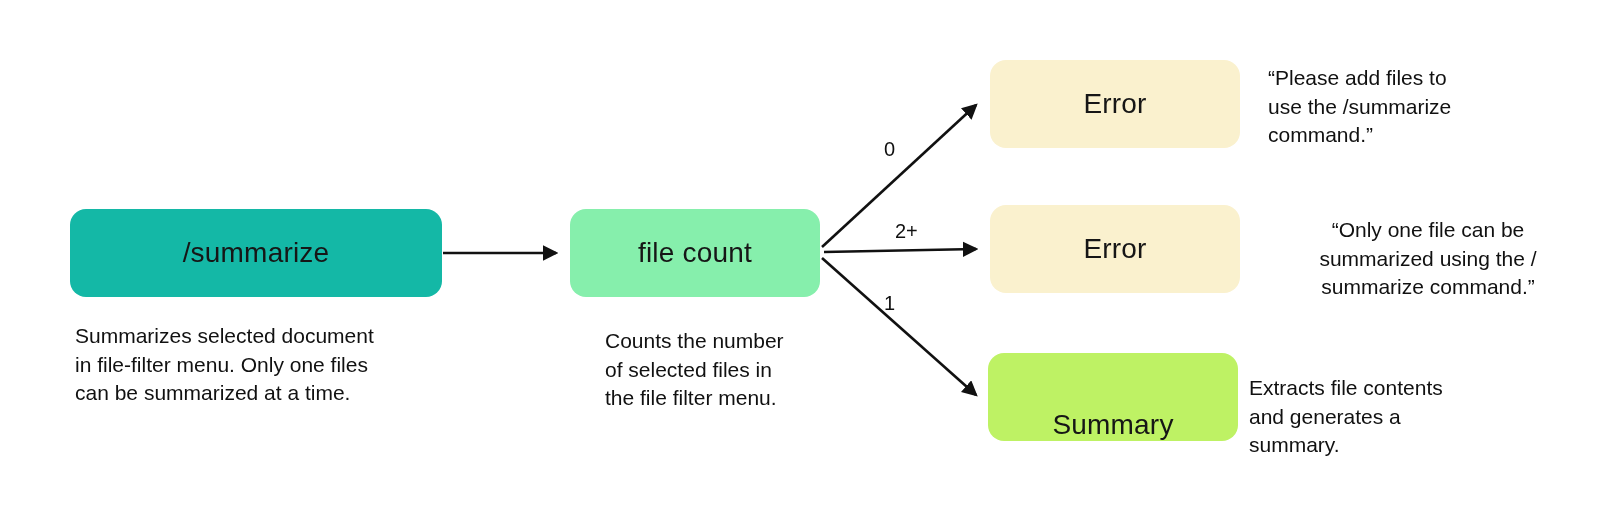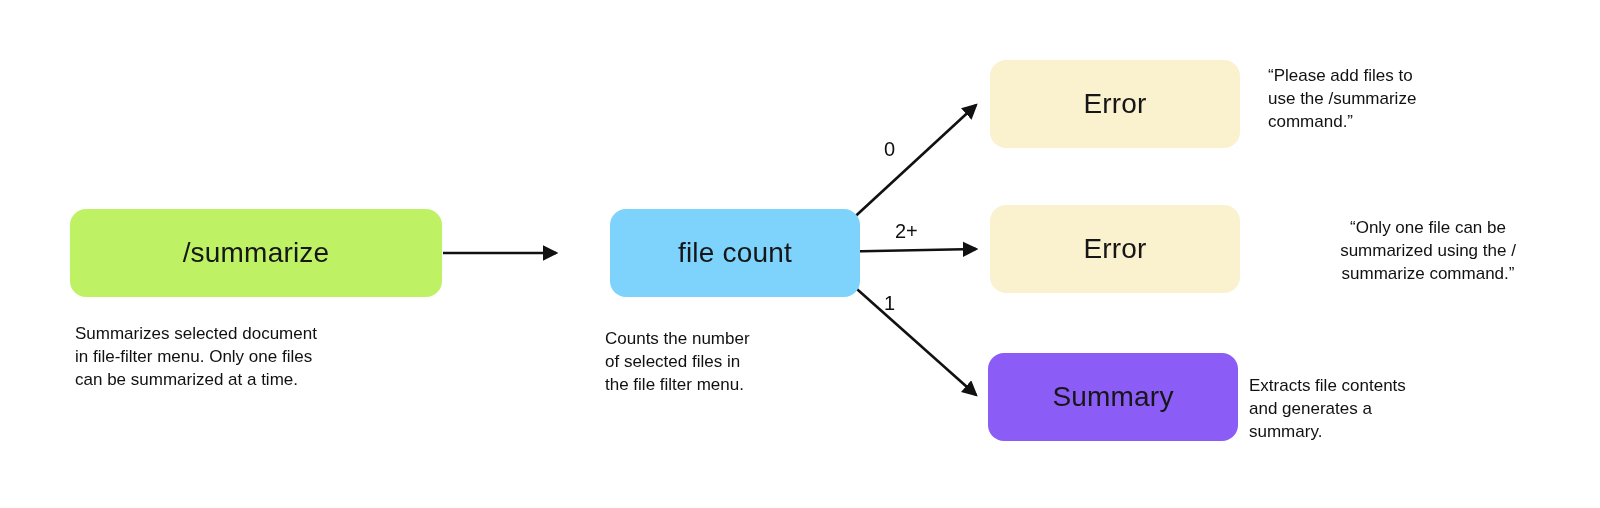--- a/index.html
+++ b/index.html
@@ -25,21 +25,21 @@
     justify-content: center;
     border-radius: 16px;
   }
   .node-label {
     font-size: 28px;
     letter-spacing: 0.2px;
     color: #161616;
   }
   .caption {
     position: absolute;
-    font-size: 17px;
+    font-size: 21px;
     line-height: 1.36;
     white-space: pre-line;
     color: #111111;
   }
   .edge-label {
     position: absolute;
     font-size: 20px;
     color: #111111;
   }
   
@@ -71,37 +71,37 @@
   <line x1="443" y1="253" x2="556" y2="253" stroke="#111111" stroke-width="2.6" marker-end="url(#arrowhead)"></line>
   <line x1="822" y1="247" x2="976" y2="105" stroke="#111111" stroke-width="2.6" marker-end="url(#arrowhead)"></line>
   <line x1="824" y1="252" x2="976" y2="249" stroke="#111111" stroke-width="2.6" marker-end="url(#arrowhead)"></line>
   <line x1="822" y1="258" x2="976" y2="395" stroke="#111111" stroke-width="2.6" marker-end="url(#arrowhead)"></line>
 </svg>
 
 <div class="edge-label" id="el-0">0</div>
 <div class="edge-label" id="el-2">2+</div>
 <div class="edge-label" id="el-1">1</div>
 
-<div class="node" id="n-summarize" style="background-color: #bef264; justify-content: center;">
+<div class="node" id="n-summarize" style="background-color: #14b8a6; justify-content: center;">
   <span class="node-label">/summarize</span>
 </div>
 
-<div class="node" id="n-filecount" style="background-color: #7dd3fc; margin-left: 40px;">
+<div class="node" id="n-filecount" style="background-color: #86efac;">
   <span class="node-label">file count</span>
 </div>
 
 <div class="node" id="n-error0" style="background-color: rgb(250, 241, 206);">
   <span class="node-label">Error</span>
 </div>
 
 <div class="node" id="n-error2" style="background-color: rgb(250, 241, 206);">
   <span class="node-label">Error</span>
 </div>
 
-<div class="node" id="n-summary" style="background-color: #8b5cf6;">
+<div class="node" id="n-summary" style="background-color: #bef264; align-items: flex-end;">
   <span class="node-label">Summary</span>
 </div>
 
 <div class="caption" id="c-summarize">Summarizes selected document
 in file-filter menu. Only one files
 can be summarized at a time.</div>
 <div class="caption" id="c-filecount">Counts the number
 of selected files in
 the file filter menu.</div>
 <div class="caption" id="c-error0">“Please add files to

